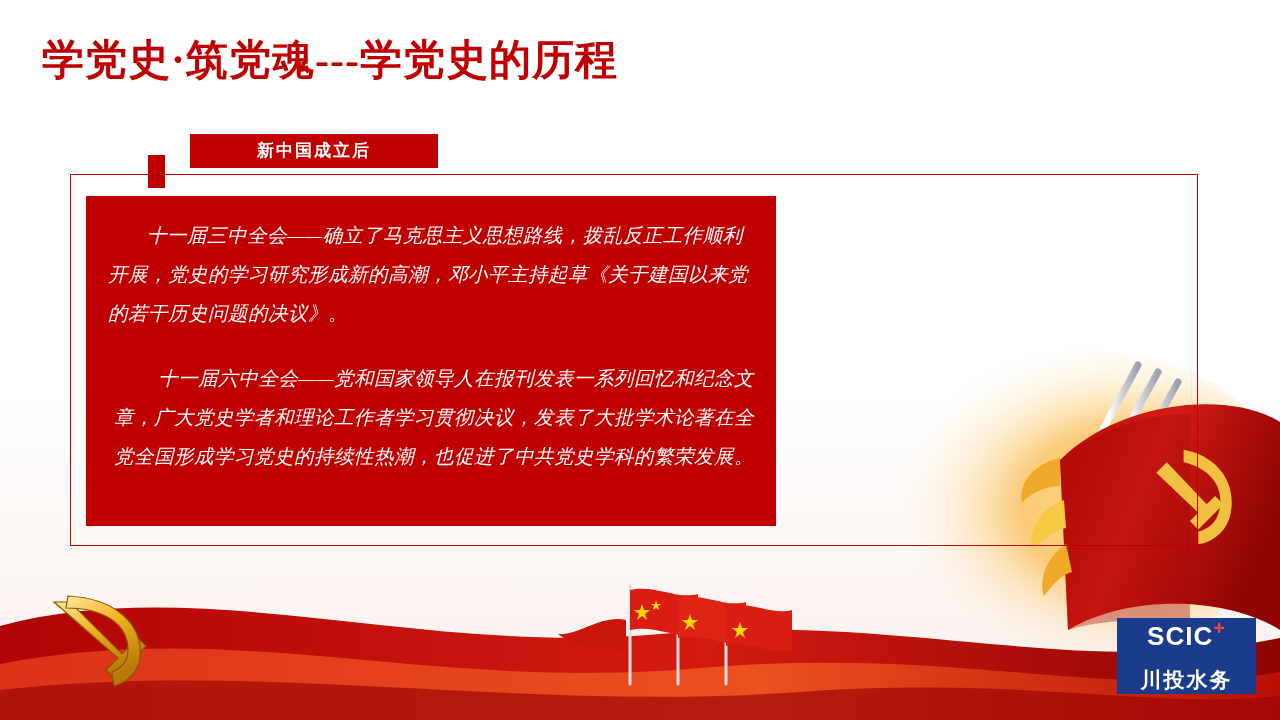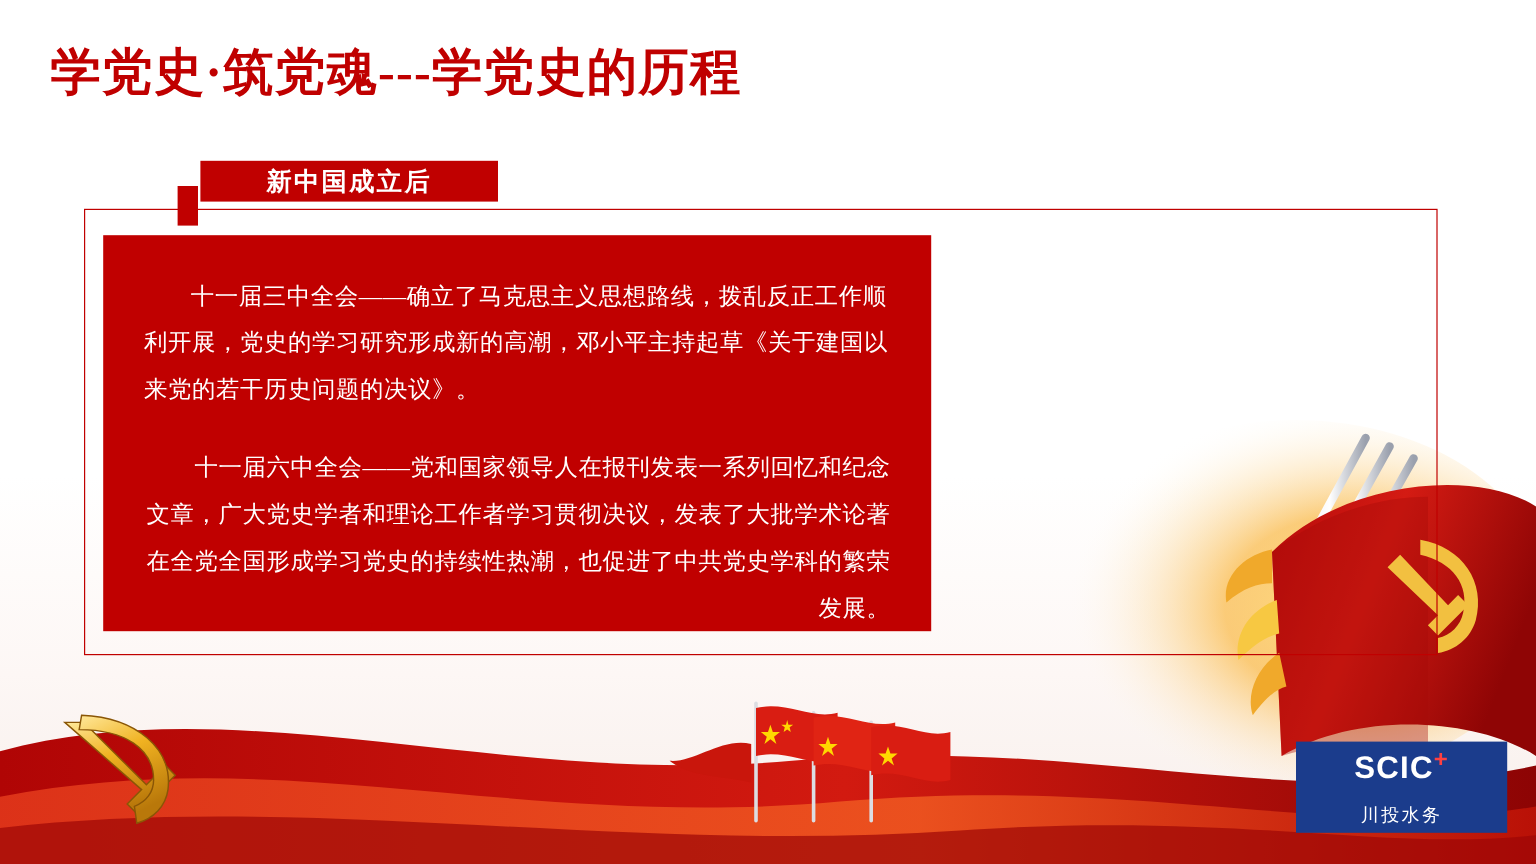--- a/index.html
+++ b/index.html
@@ -26,27 +26,27 @@
     font-size: 42px;
     font-weight: bold;
     color: #c00000;
     letter-spacing: 1px;
     white-space: nowrap;
   }
 
   
   .tab {
     position: absolute;
-    left: 167px;
+    left: 190px;
     top: 134px;
     width: 248px;
     height: 34px;
     background: #c00000;
     color: #ffffff;
-    font-size: 21px;
+    font-size: 17px;
     font-weight: bold;
     text-align: center;
     line-height: 34px;
     letter-spacing: 2px;
     z-index: 6;
   }
   .tab-notch {
     position: absolute;
     left: 148px;
     top: 155px;
@@ -78,22 +78,23 @@
     background: #c00000;
     color: #ffffff;
     box-sizing: border-box;
     padding: 20px 22px 10px 22px;
     z-index: 4;
   }
   .para {
     font-size: 19.5px;
     line-height: 39px;
     text-indent: 2em;
-    margin: 12px;
+    margin: 0;
     letter-spacing: 0.5px;
+    font-style: italic;
   }
   .para + .para {
     margin-top: 26px;
     text-align: right;
   }
 
   
   .flag-art {
     position: absolute;
     right: 0;
@@ -134,21 +135,21 @@
     height: 110px;
     z-index: 9;
     pointer-events: none;
   }
 
   
   .logo-box {
     position: absolute;
     right: 24px;
     bottom: 26px;
-    width: 176px;
+    width: 139px;
     height: 76px;
     background: #1b3c8c;
     z-index: 10;
     display: flex;
     flex-direction: column;
     align-items: center;
     justify-content: center;
     color: #ffffff;
   }
   .logo-main {
@@ -157,22 +158,22 @@
     font-weight: bold;
     letter-spacing: 1px;
     line-height: 1.05;
   }
   .logo-plus {
     color: #ff4040;
     font-size: 20px;
     vertical-align: super;
   }
   .logo-sub {
-    font-size: 15px;
-    font-weight: normal;
+    font-size: 21px;
+    font-weight: bold;
     letter-spacing: 2px;
     margin-top: 16px;
   }
 </style>
 </head>
 <body>
 
 <div class="slide">
 
   <div class="title">学党史·筑党魂---学党史的历程</div>

